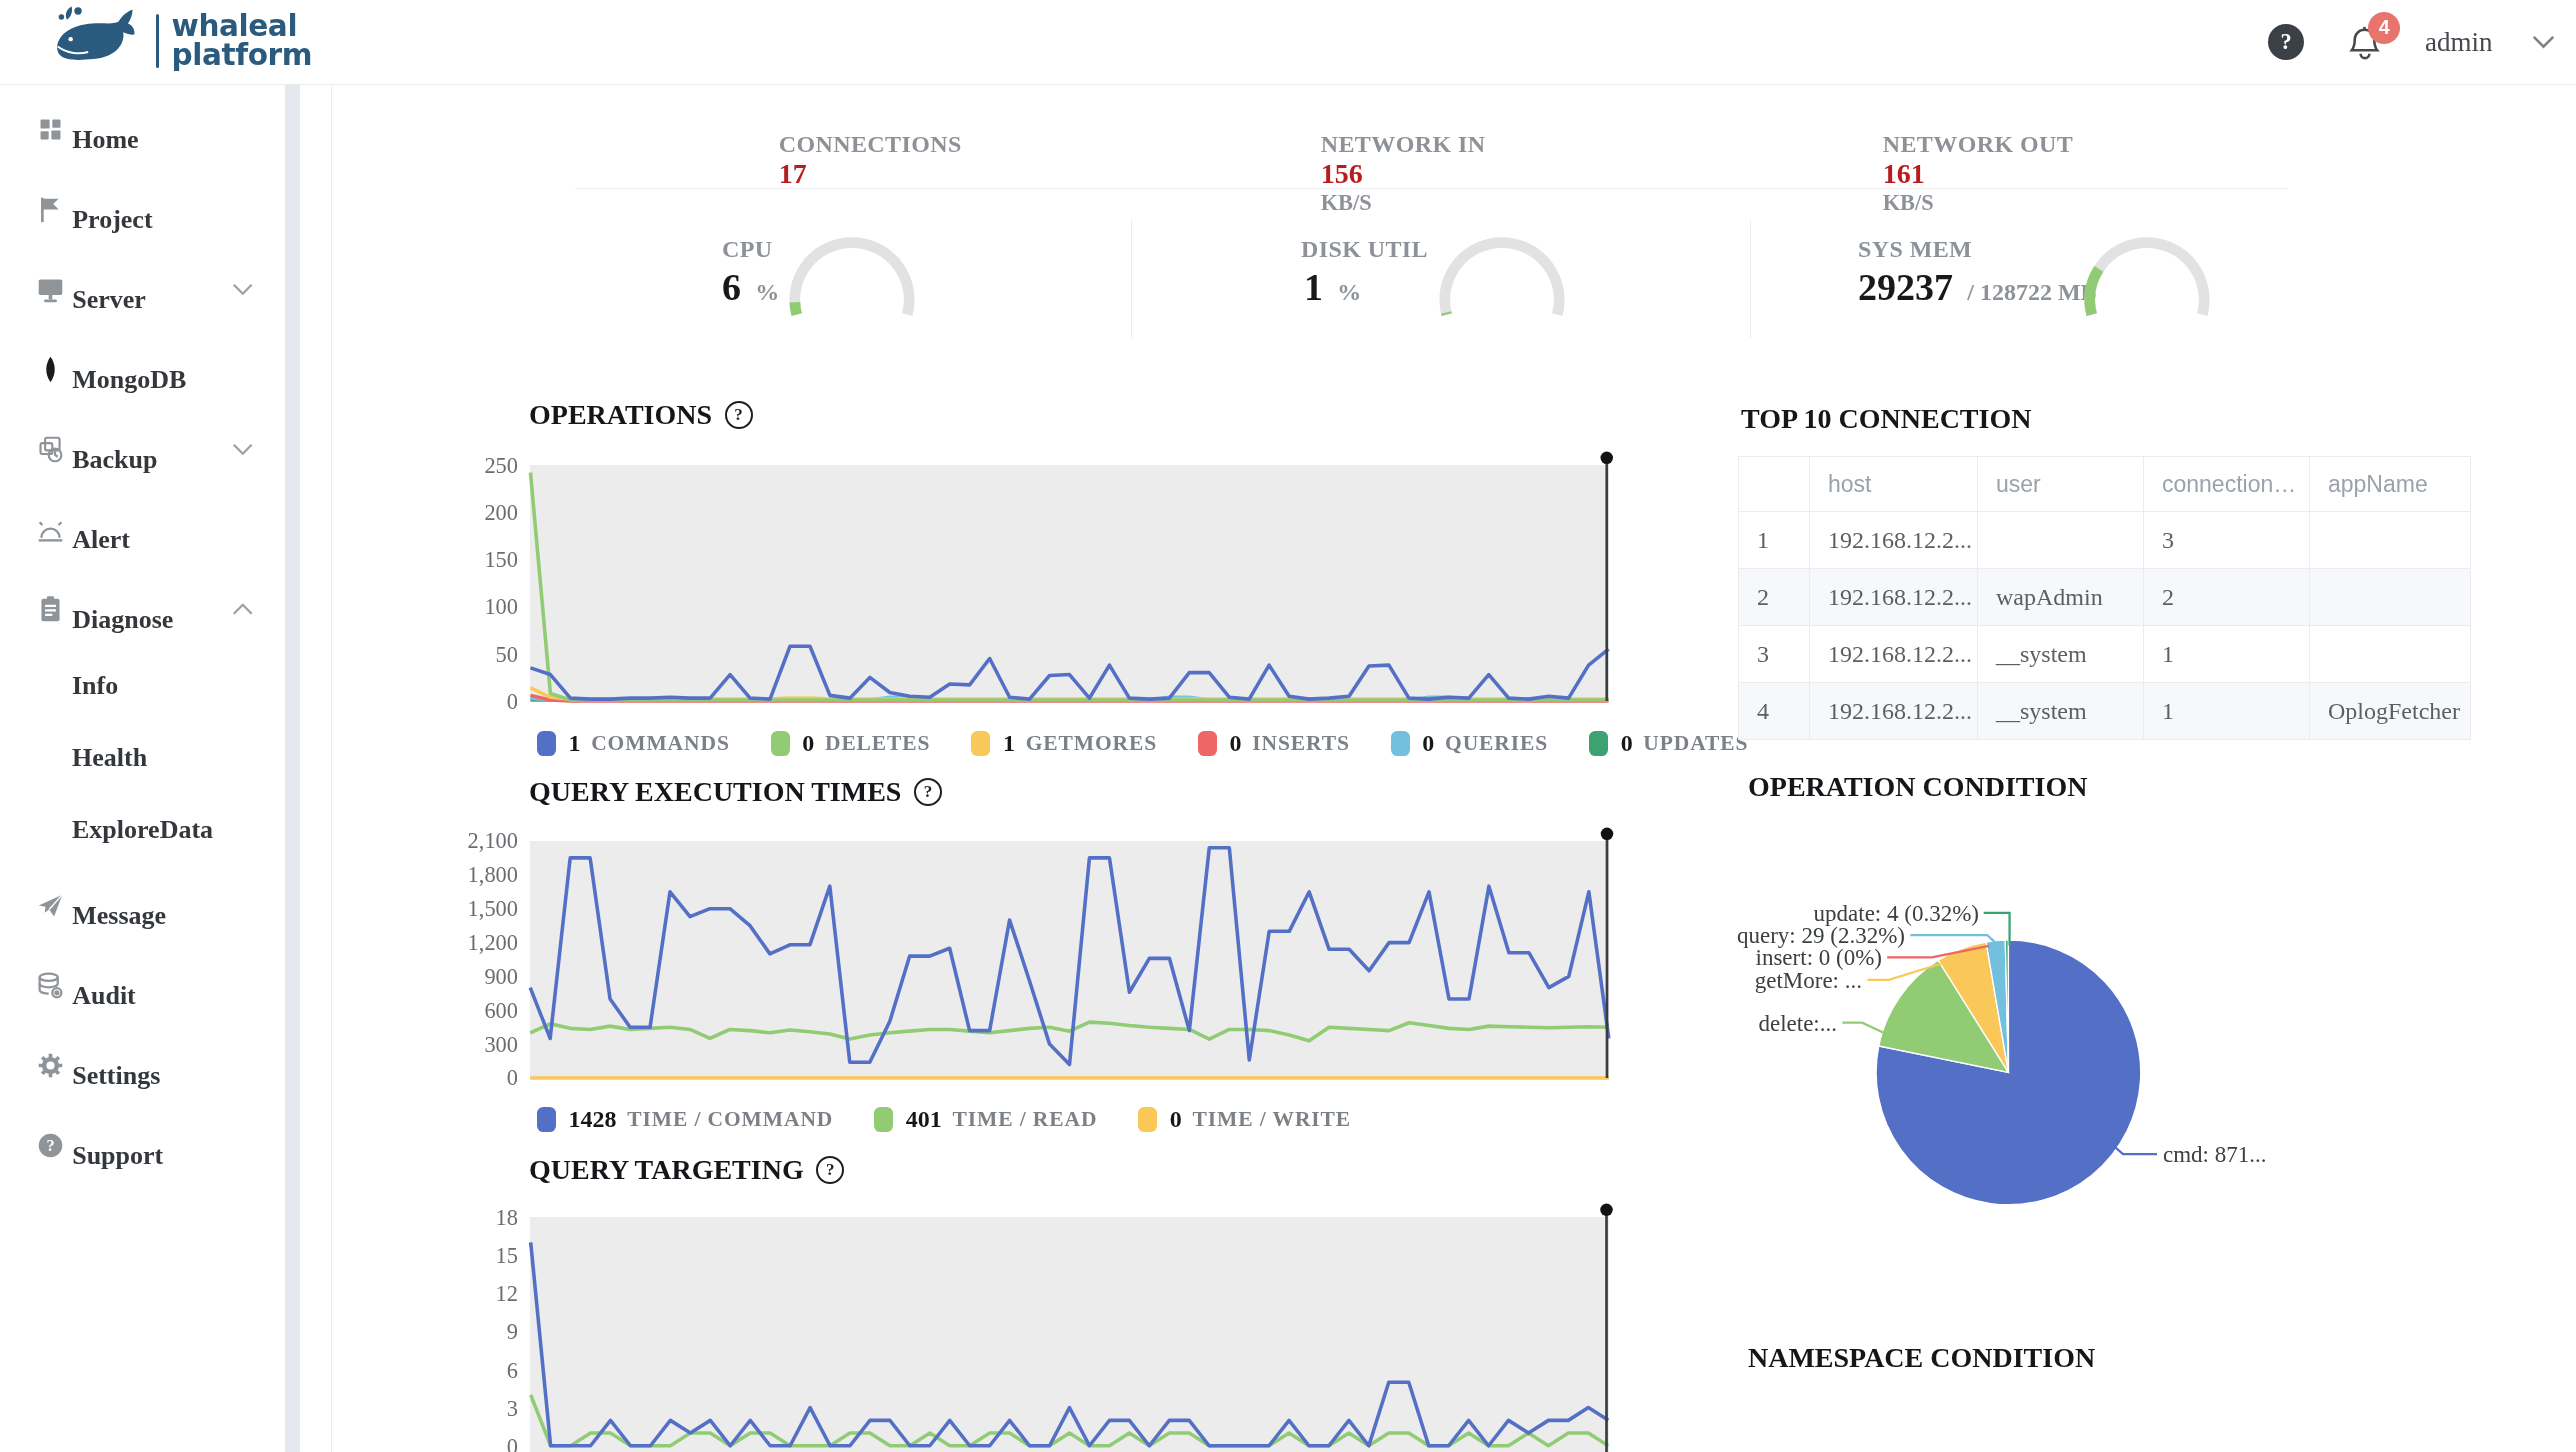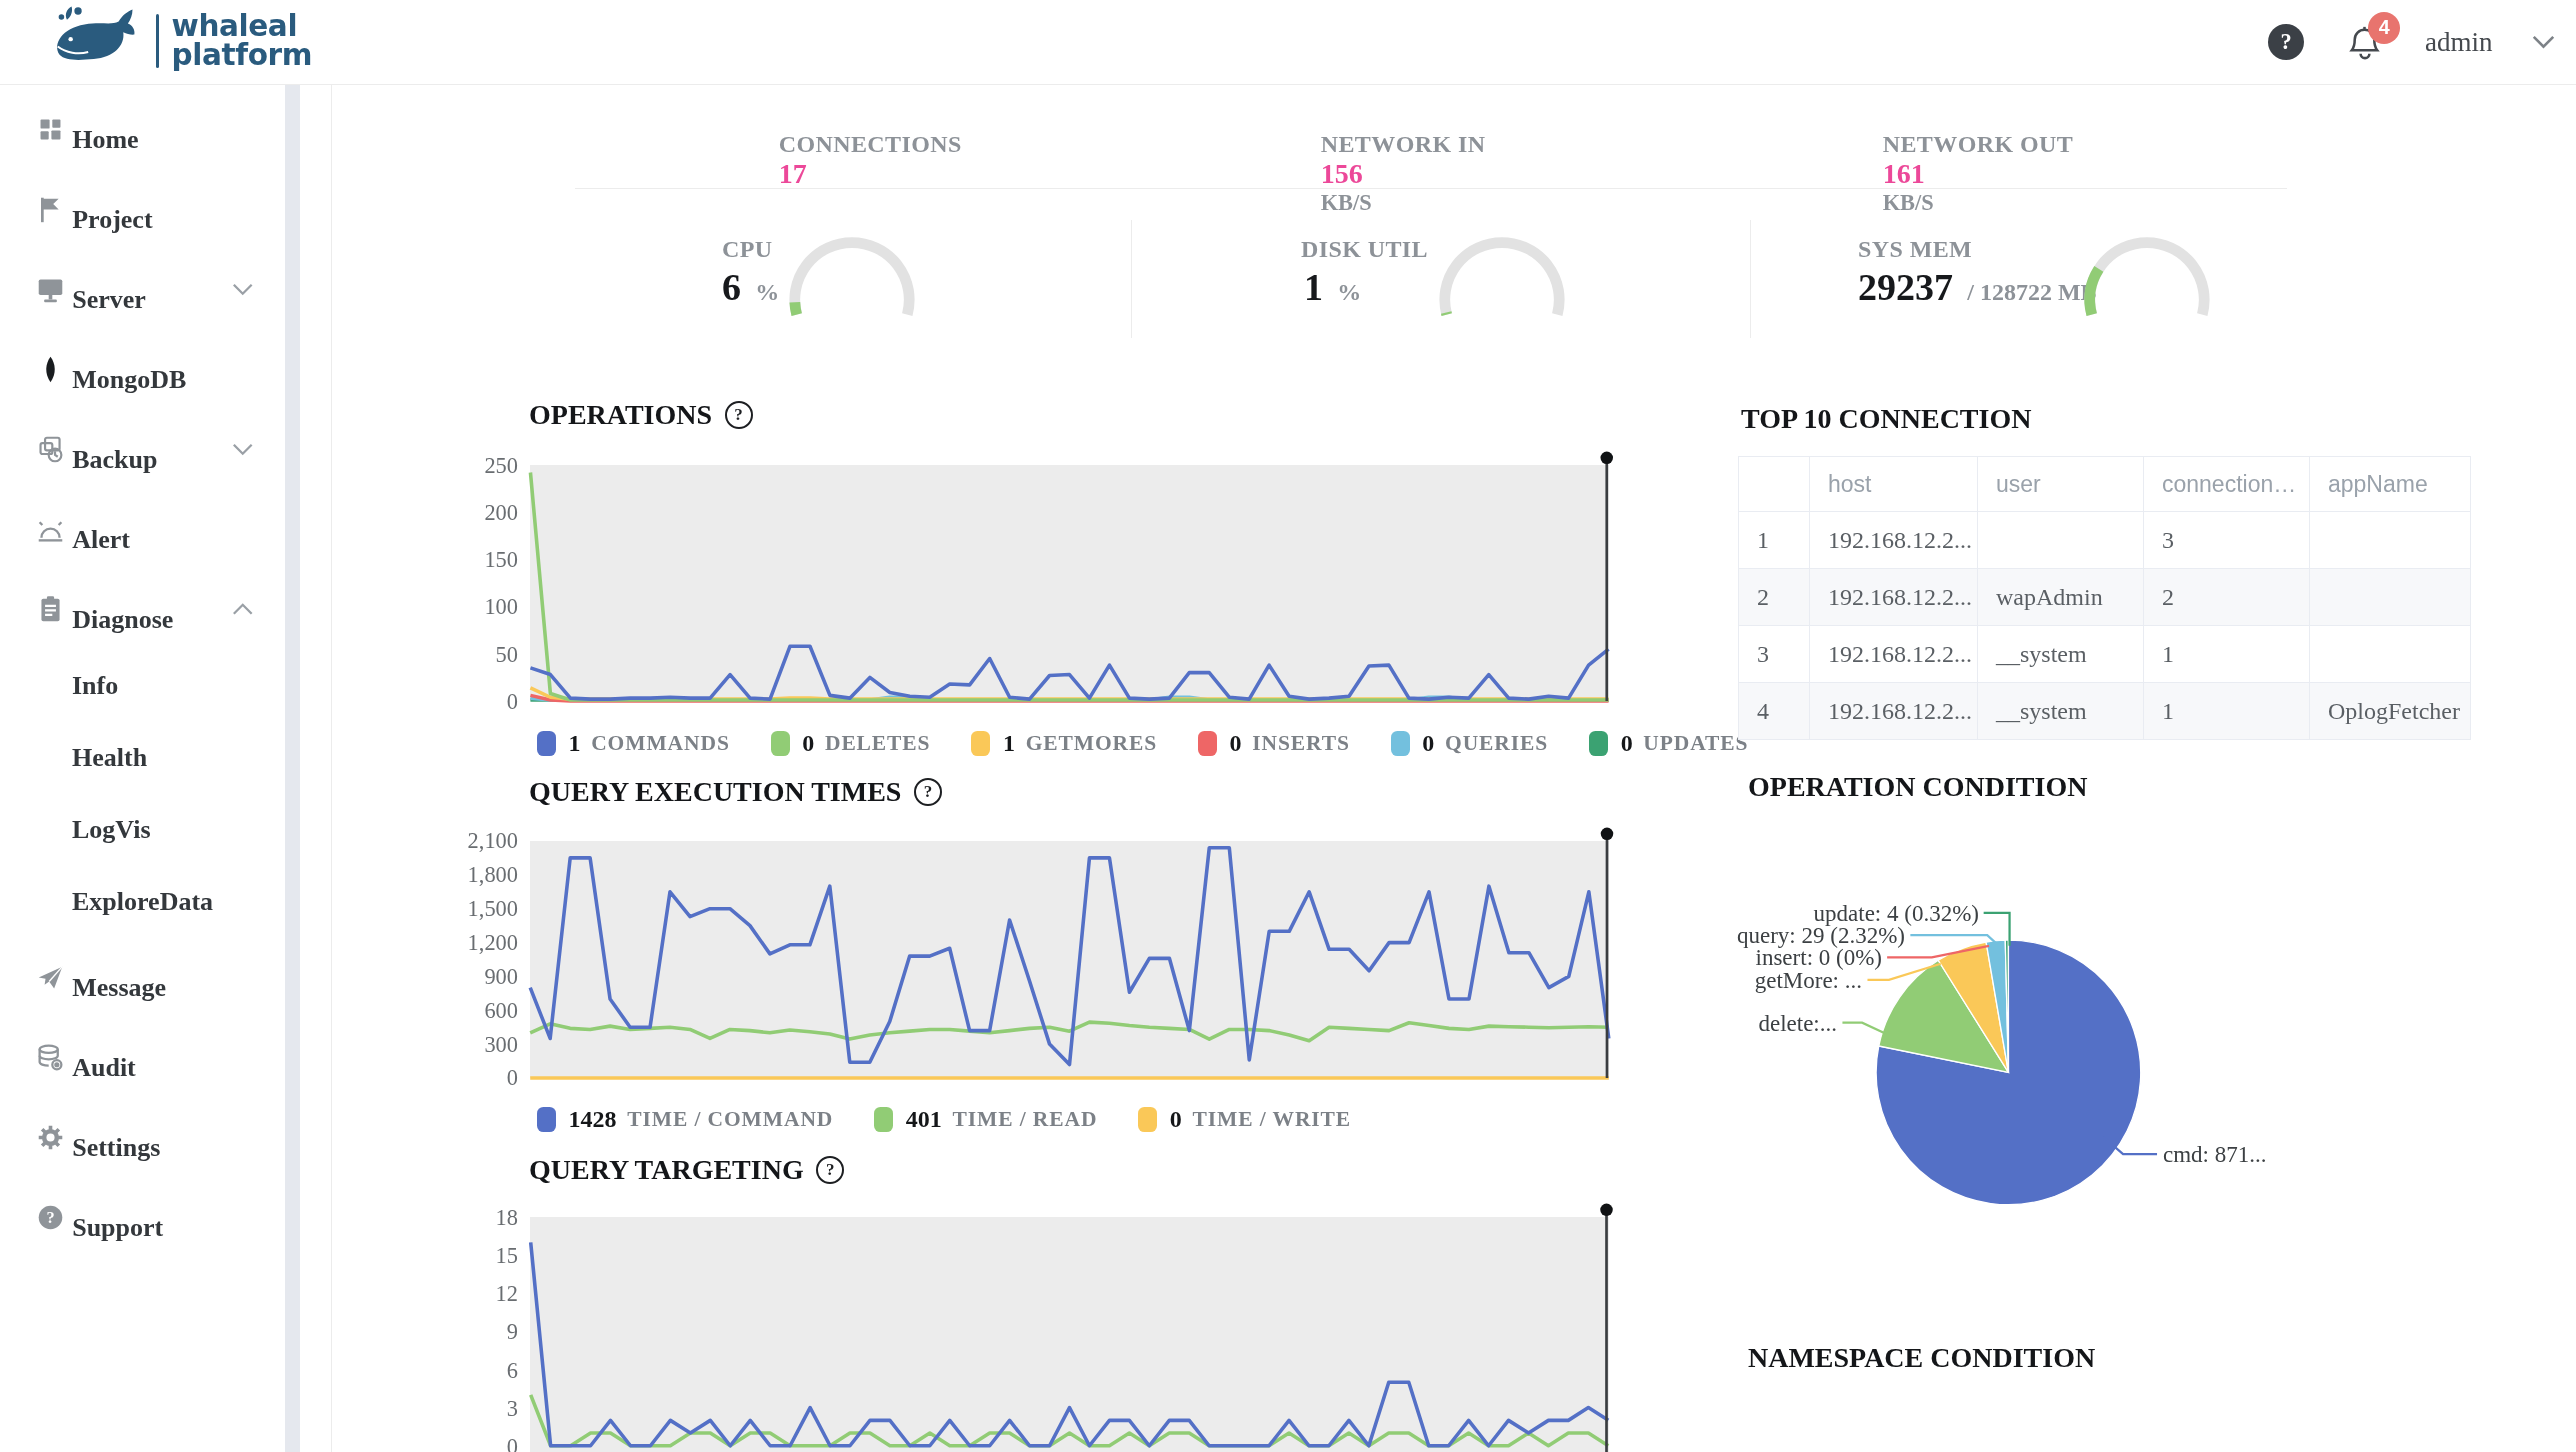--- a/index.html
+++ b/index.html
@@ -29,21 +29,21 @@
   #sidebar li.main .ico{width:29px;height:29px;margin-left:36px;flex:0 0 29px;}
   #sidebar li.main .lbl{margin-left:7.2px;margin-top:20px;}
   #sidebar .lbl{font-size:26px;font-weight:bold;color:#34383c;}
   #sidebar li.active .lbl{color:#4b8df8;}
   #sidebar .chev{margin-left:auto;margin-right:32px;}
   #side-scrollbar{position:absolute;top:85px;left:285px;width:15px;bottom:0;background:#e5e8ee;}
   #content-vline{position:absolute;top:85px;left:331px;width:0.9px;bottom:0;background:#ececec;}
   
   .stat-block{position:absolute;display:flex;align-items:baseline;flex-direction:column;}
   .stat-label{font-size:24px;font-weight:bold;color:#8d9298;letter-spacing:0.4px;}
-  .stat-value{font-size:28px;font-weight:bold;color:#ec4899;margin-left:19.7px;}
+  .stat-value{font-size:28px;font-weight:bold;color:#b91c1c;margin-left:19.7px;}
   .stat-unit{font-size:22.4px;font-weight:bold;color:#8d9298;margin-left:12.5px;}
   .hdivider{position:absolute;height:0.9px;background:#ececec;}
   .vdivider{position:absolute;width:0.9px;background:#ececec;}
   
   .gauge-label{position:absolute;font-size:24px;font-weight:bold;color:#8d9298;letter-spacing:0.4px;}
   .gauge-value-row{position:absolute;display:flex;align-items:baseline;}
   .gauge-value{font-size:38px;font-weight:bold;color:#17191c;}
   .gauge-suffix{font-size:24px;color:#8d9298;font-weight:bold;margin-left:14.3px;}
   
   .chart-title{position:absolute;display:flex;align-items:center;gap:12.5px;font-size:28px;
@@ -183,23 +183,20 @@
         <span class="lbl">Diagnose</span>
         <svg class="chev" width="21.5" height="12.5" viewBox="0 0 24 14">
           <path d="M2 12 L12 2 l10 10" stroke="#9aa0a6" stroke-width="2.6" fill="none"></path>
         </svg>
       </li>
       <li class="sub">
         <span class="lbl">Info</span>
       </li>
       <li class="sub">
         <span class="lbl">Health</span>
-      </li>
-      <li class="sub">
-        <span class="lbl">LogVis</span>
       </li>
       <li class="sub">
         <span class="lbl">ExploreData</span>
       </li>
       <li class="main">
         <svg class="ico" viewBox="0 0 32 32">
           <path d="M3 16 L29 4 L20 28 L14.5 20.5 L9.5 24 L10.5 17.5 Z" fill="#8f9499"></path>
           <path d="M14.5 20.5 L29 4" stroke="#fff" stroke-width="1.6" fill="none"></path>
         </svg>
         <span class="lbl">Message</span>

